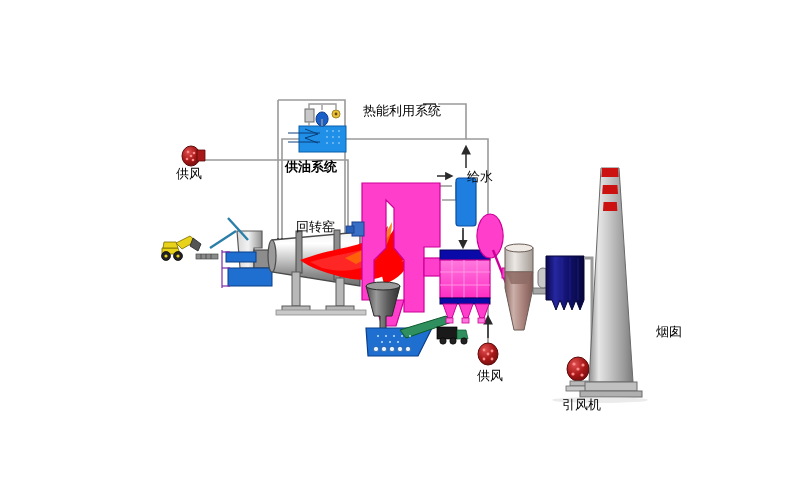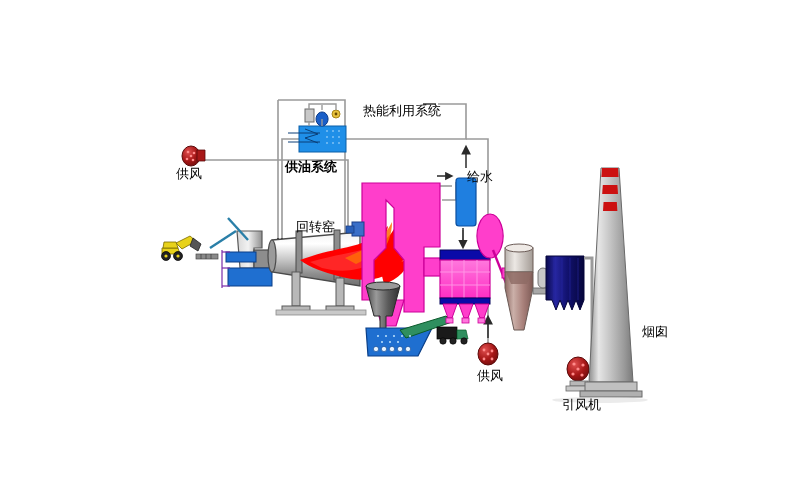--- a/index.html
+++ b/index.html
@@ -384,15 +384,15 @@
   <div class="lbl" style="left:363px; top:104px;">热能利用系统</div>
 
   <div class="lbl" style="left:439px; top:170px;margin-left:28px;">给水</div>
 
   <div class="lbl" style="left:296px; top:220px;">回转窑</div>
 
   <div class="lbl" style="left:477px; top:369px;">供风</div>
 
   <div class="lbl" style="left:562px; top:398px;">引风机</div>
 
-  <div class="lbl" style="left:642px; top:325px;">烟囱</div>
+  <div class="lbl" style="left:656px; top:325px;">烟囱</div>
 
 </div>
 
 </body></html>

